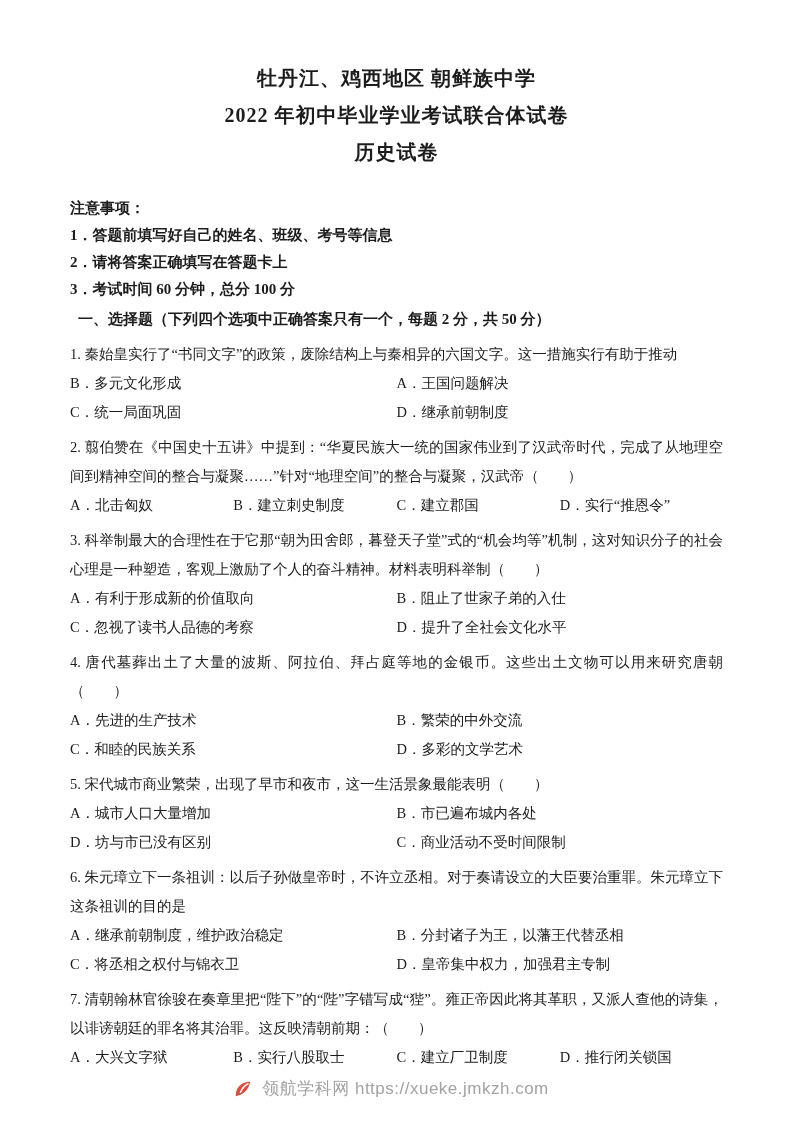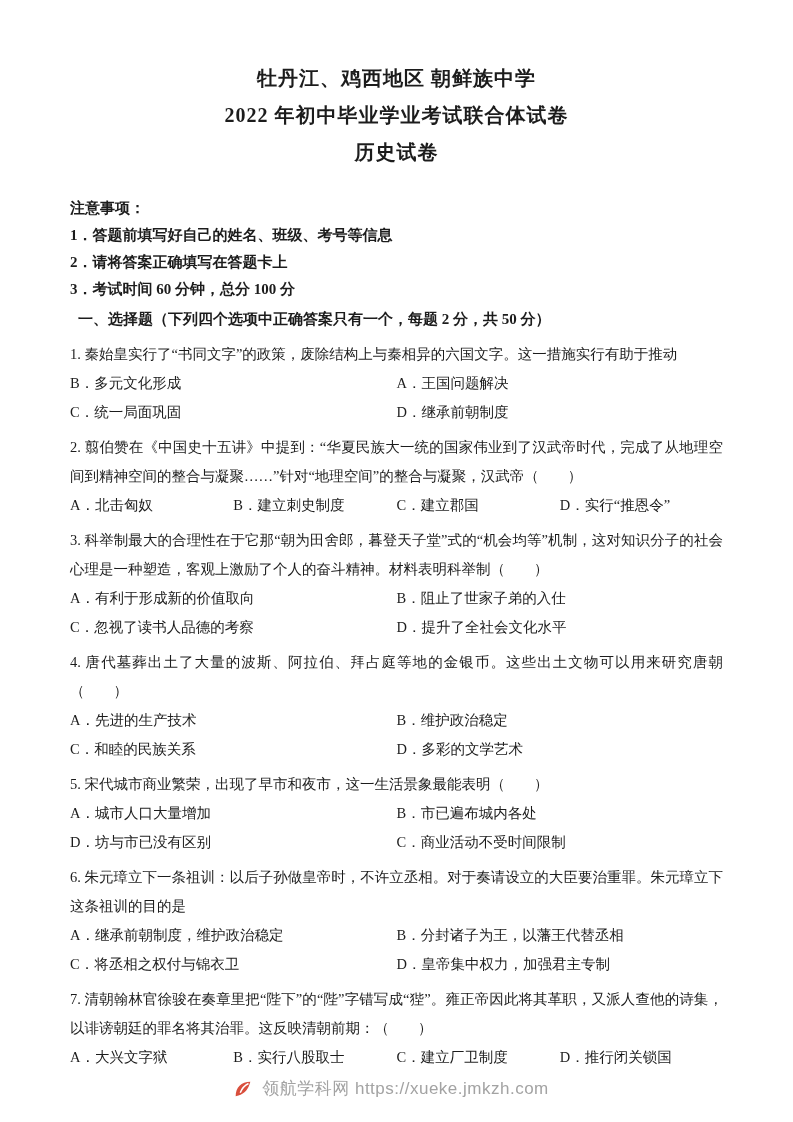--- a/index.html
+++ b/index.html
@@ -124,21 +124,21 @@
         <span class="option">B．阻止了世家子弟的入仕</span>
         <span class="option">C．忽视了读书人品德的考察</span>
         <span class="option">D．提升了全社会文化水平</span>
       </div>
     </div>
 
     <div class="question">
       <p class="stem">4. 唐代墓葬出土了大量的波斯、阿拉伯、拜占庭等地的金银币。这些出土文物可以用来研究唐朝（　　）</p>
       <div class="options cols-2">
         <span class="option">A．先进的生产技术</span>
-        <span class="option">B．维护政治稳定</span>
+        <span class="option">B．繁荣的中外交流</span>
         <span class="option">C．和睦的民族关系</span>
         <span class="option">D．多彩的文学艺术</span>
       </div>
     </div>
 
     <div class="question">
       <p class="stem">5. 宋代城市商业繁荣，出现了早市和夜市，这一生活景象最能表明（　　）</p>
       <div class="options cols-2">
         <span class="option">A．城市人口大量增加</span>
         <span class="option">B．市已遍布城内各处</span>

